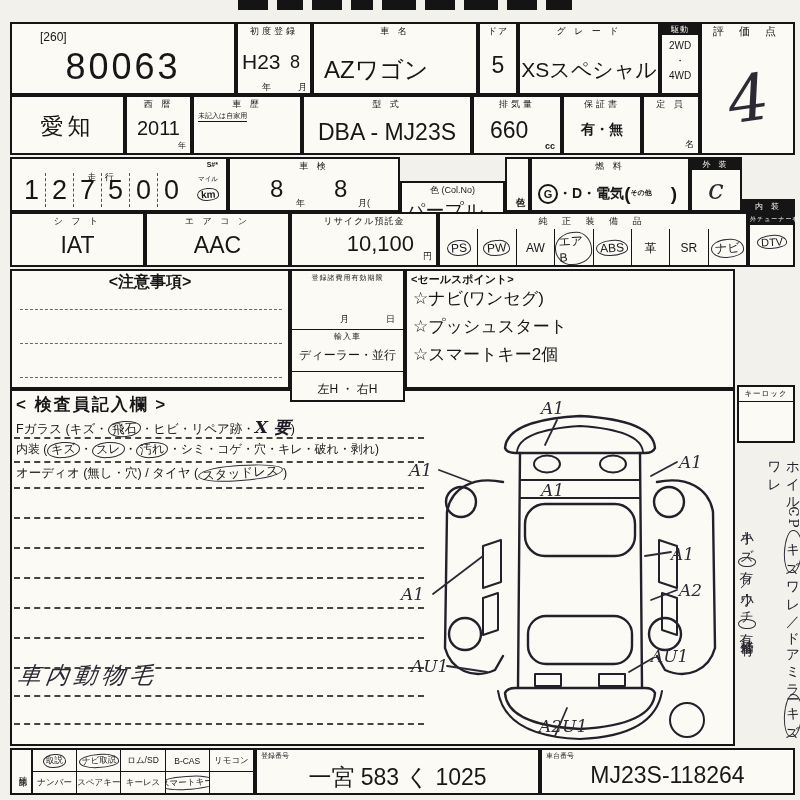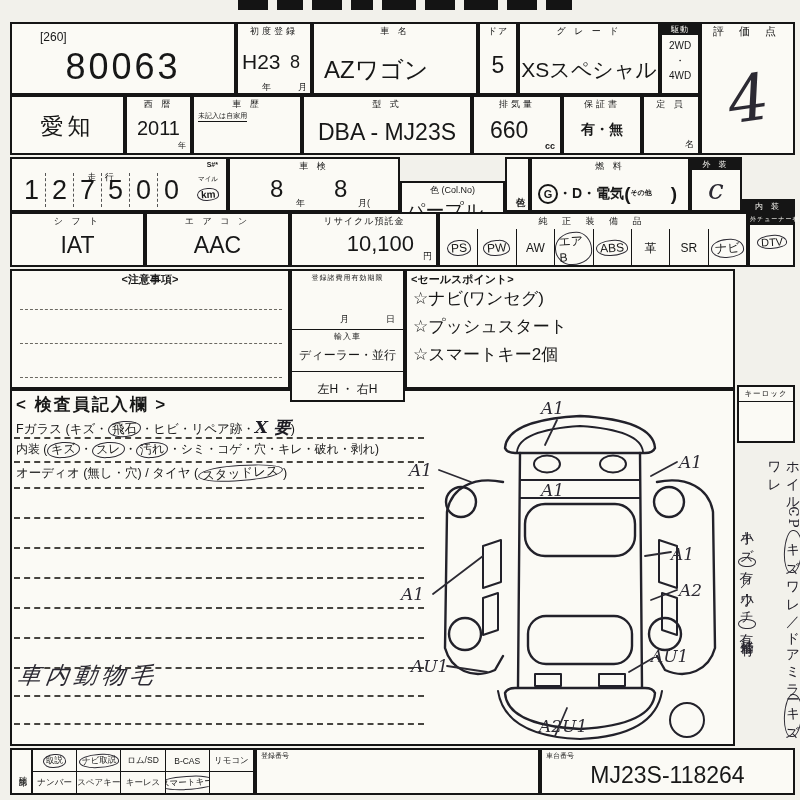--- a/index.html
+++ b/index.html
@@ -220,21 +220,21 @@
   </div>
 
   <div class="box" style="left:748px;top:212px;width:47px;height:55px;">
     <div class="hdr2 nob" style="left:0;top:0;width:100%;background:#151515;color:#fbfaf5;font-size:6px;">外チューナー有</div>
     <div class="nob val" style="left:0;top:18px;width:100%;">
       <span class="sel-circle" style="font-size:11px;">DTV</span>
     </div>
   </div>
 
   <div class="box" style="left:10px;top:269px;width:280px;height:120px;">
-    <div class="nob val" style="left:0;top:1px;width:100%;font-size:11px;font-weight:bold;">&lt;注意事項&gt;</div>
+    <div class="nob val" style="left:0;top:1px;width:100%;font-size:16px;font-weight:bold;">&lt;注意事項&gt;</div>
     <div class="dashlite" style="left:8px;top:38px;width:262px;"></div>
     <div class="dashlite" style="left:8px;top:72px;width:262px;"></div>
     <div class="dashlite" style="left:8px;top:106px;width:262px;"></div>
   </div>
 
   <div class="box" style="left:290px;top:269px;width:115px;height:133px;z-index:5;">
     <div class="hdr2 nob" style="left:0;top:1px;width:100%;font-size:7px;">登録諸費用有効期限</div>
     <div class="nob unit" style="left:48px;top:42px;">月</div>
     <div class="nob unit" style="right:8px;top:42px;">日</div>
     <div class="nob" style="left:0;top:58px;width:100%;border-top:1.5px solid #151515;"></div>
@@ -378,20 +378,21 @@
           <span class="sel-circle" style="padding: 0px 2px;">スマートキー</span>
         </div>
         <div class="acc-cell">
           <span></span>
         </div>
       </div>
   </div>
 
   <div class="box" style="left:255px;top:748px;width:285px;height:47px;">
     <div class="nob" style="left:4px;top:1px;font-size:7px;">登録番号</div>
+    <div class="nob val" style="left:0;top:12px;width:100%;font-size:23px;">一宮 583 く 1025</div>
   </div>
 
   <div class="box" style="left:540px;top:748px;width:255px;height:47px;">
     <div class="nob" style="left:4px;top:1px;font-size:7px;">車台番号</div>
     <div class="nob val" style="left:0;top:12px;width:100%;font-size:23px;">MJ23S-118264</div>
   </div>
 
 </div>
 
 </body></html>

